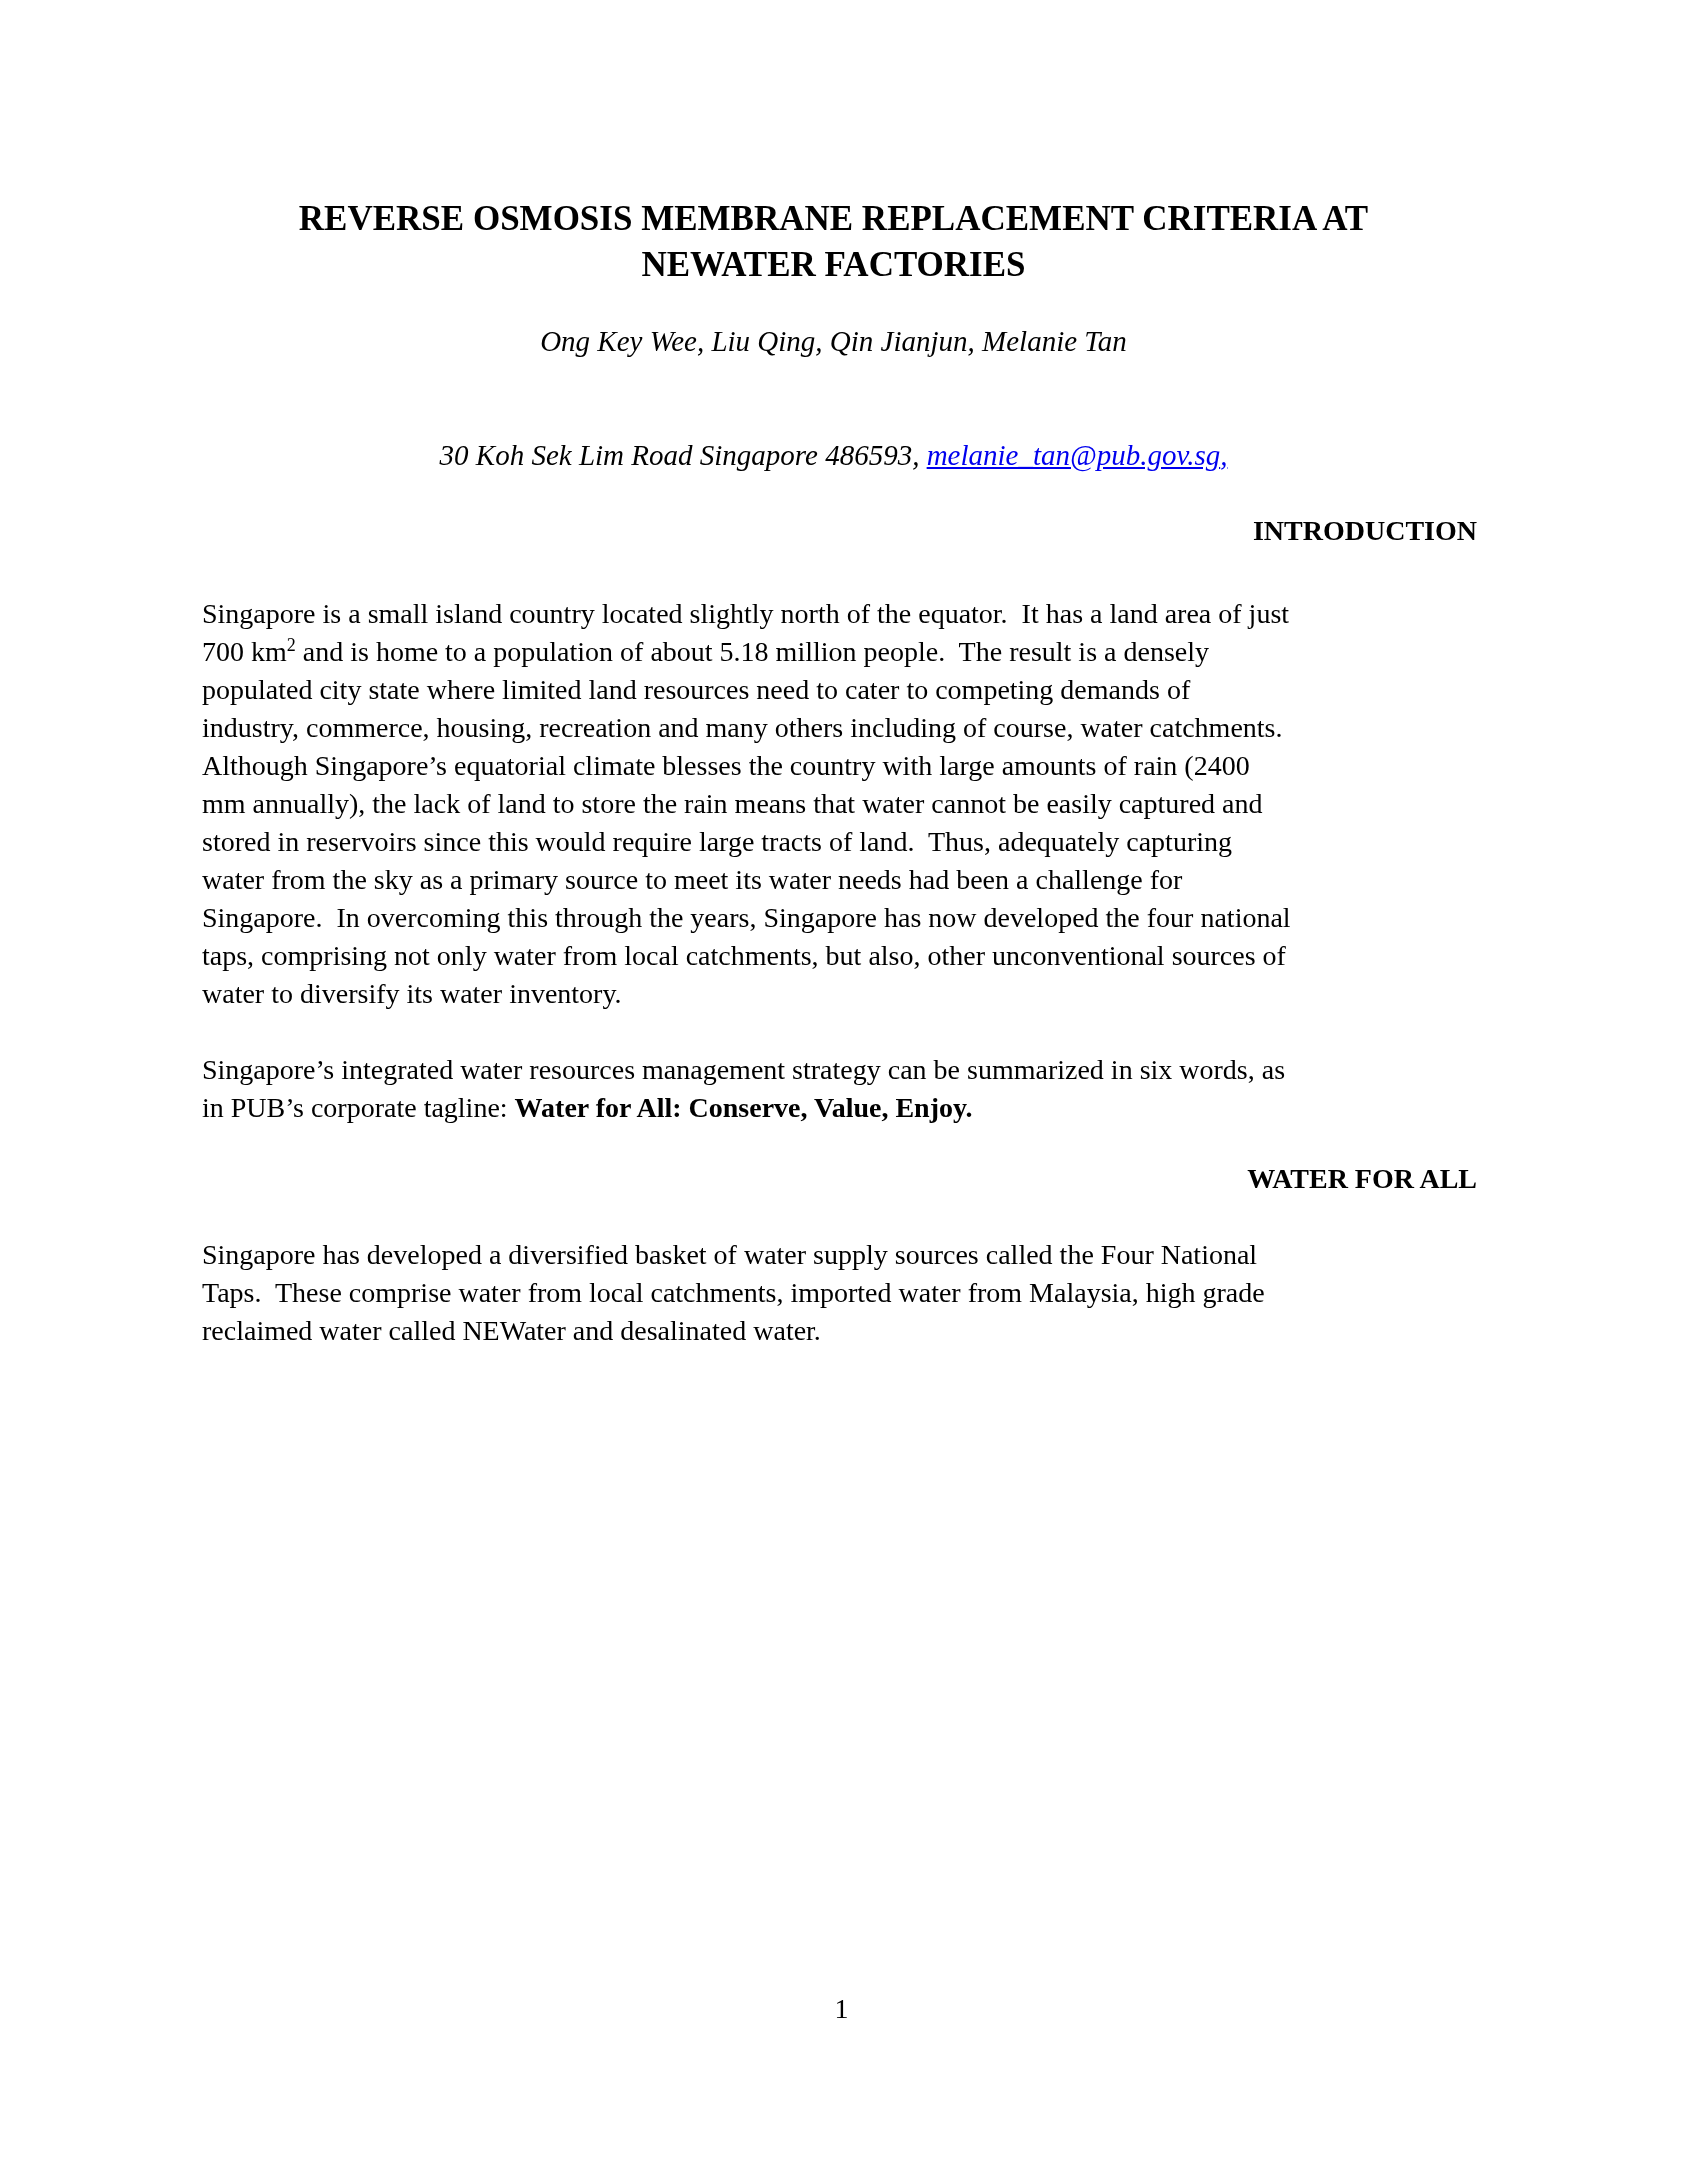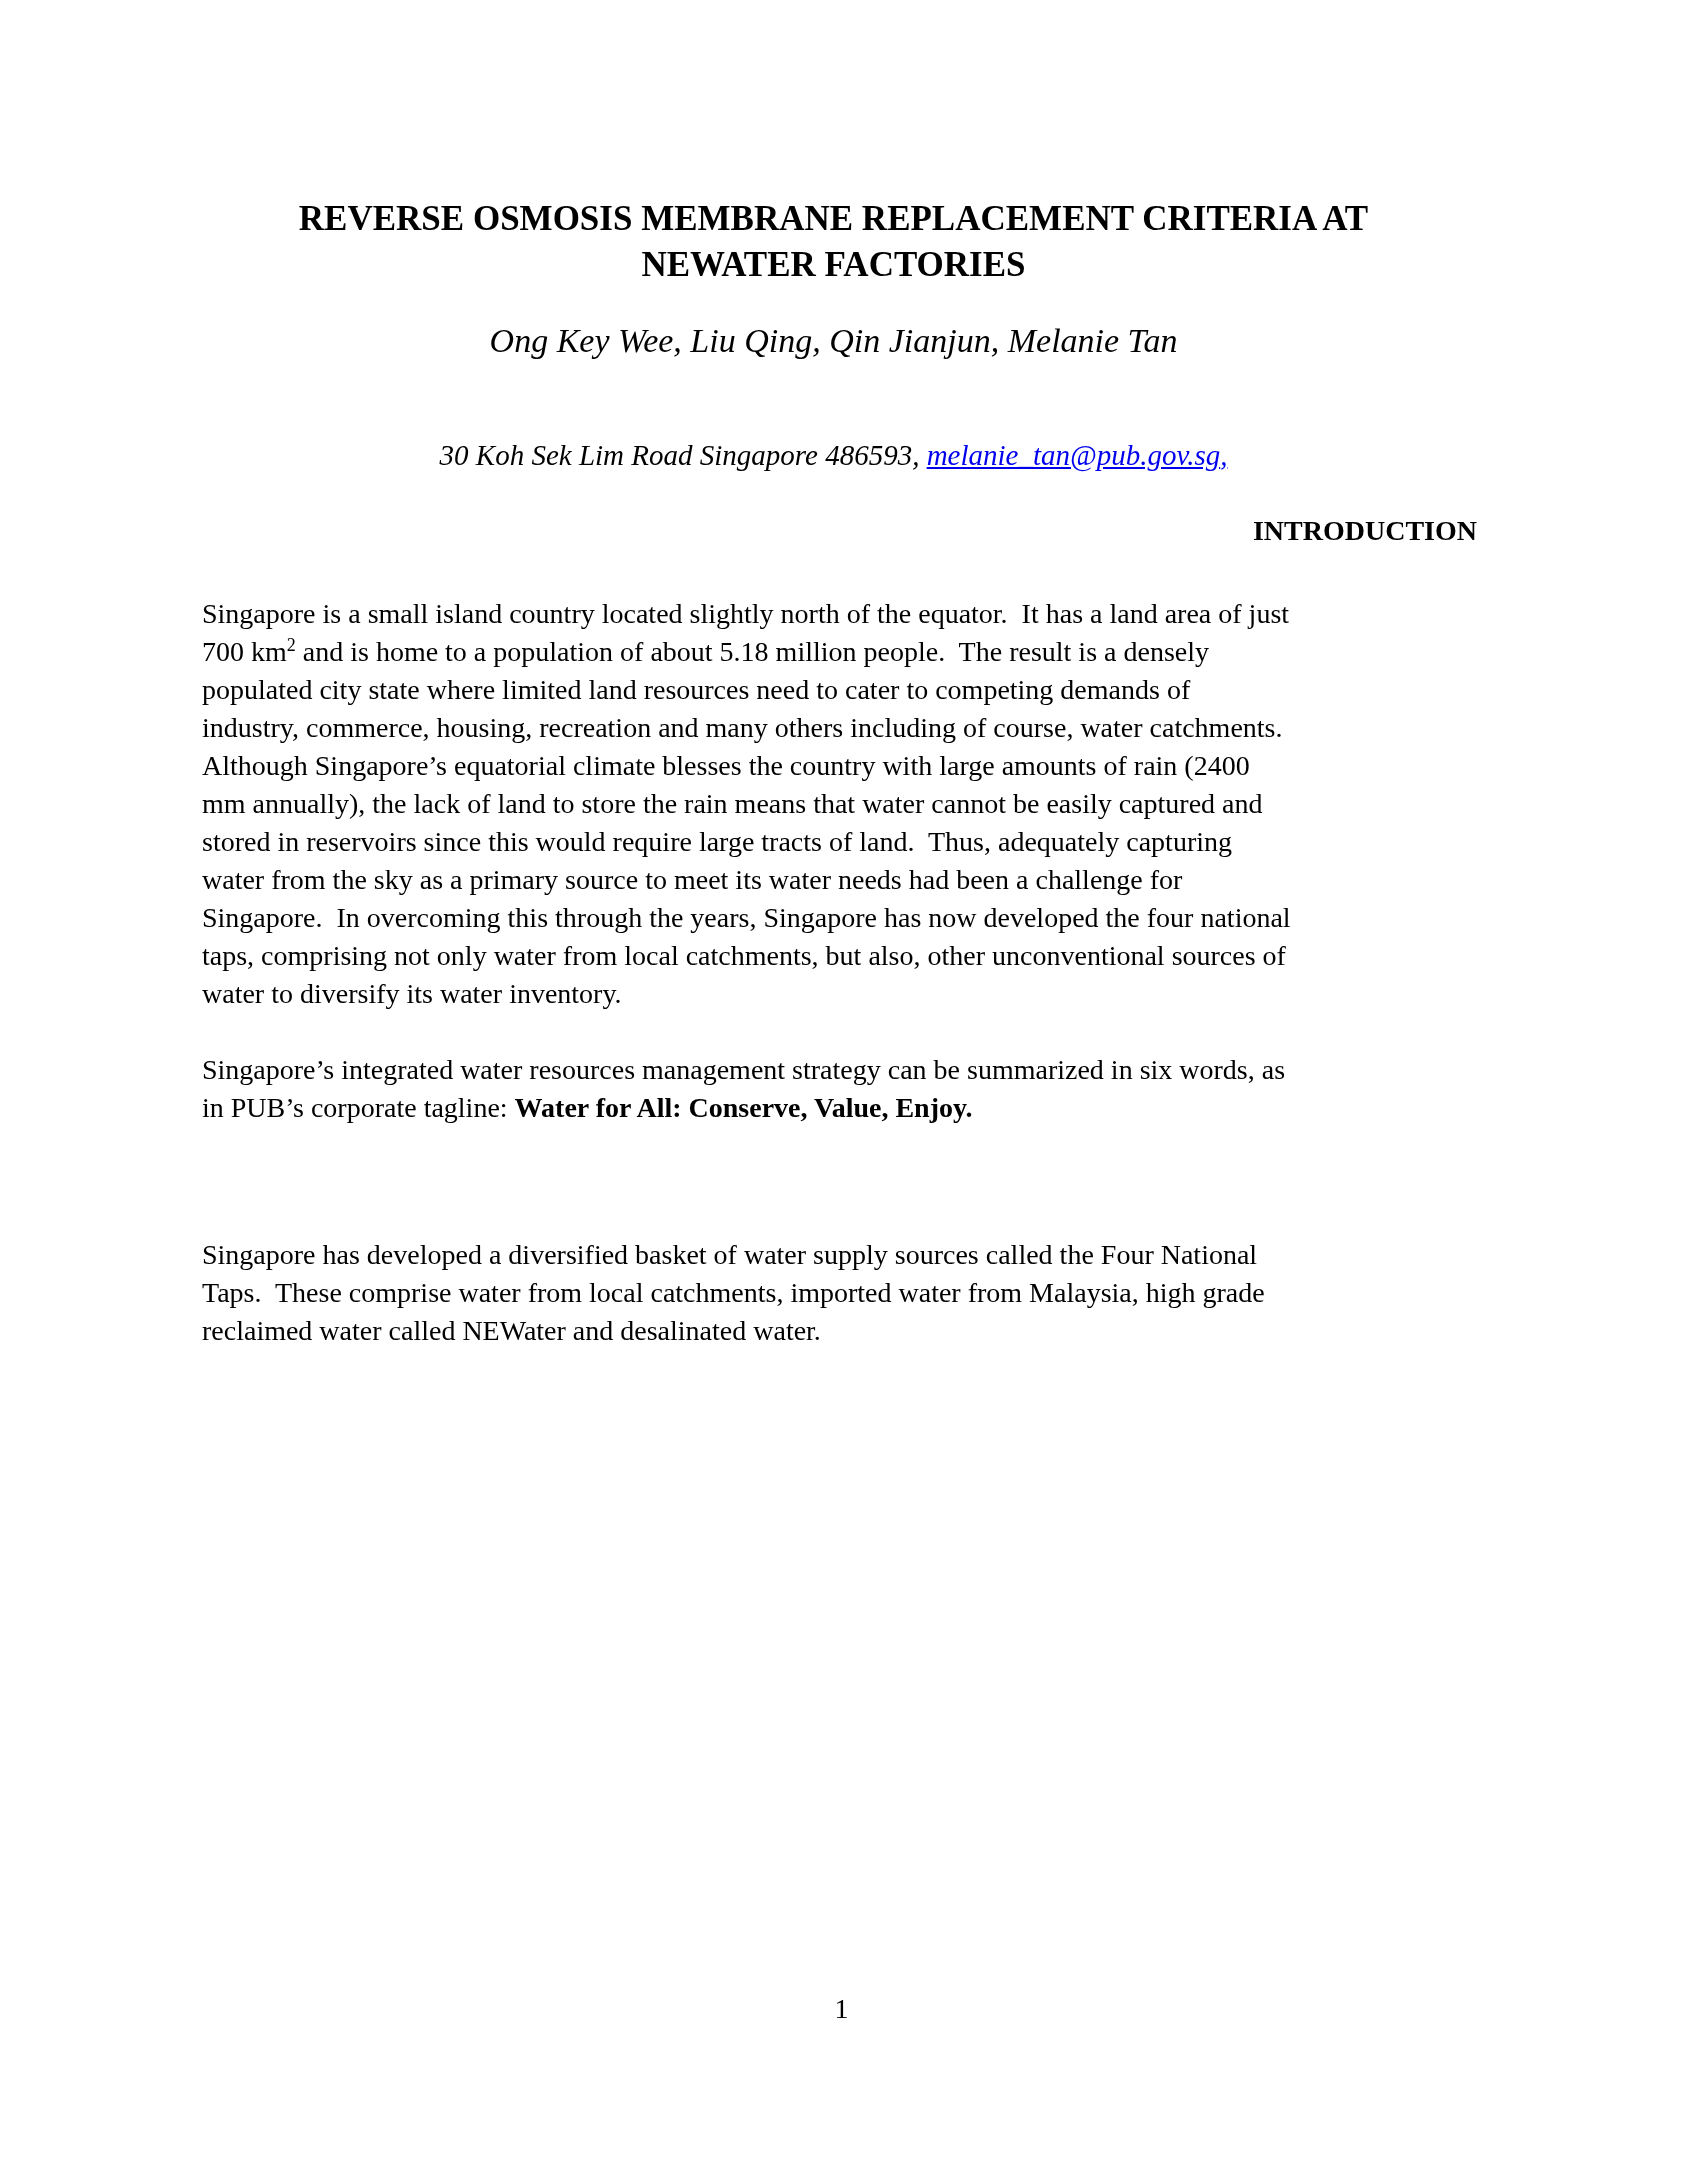--- a/index.html
+++ b/index.html
@@ -26,21 +26,21 @@
     white-space: pre-line;
   }
   .title {
     top: 196px;
     font-size: 35px;
     line-height: 46px;
     font-weight: bold;
   }
   .authors {
     top: 322px;
-    font-size: 34px;
+    font-size: 29px;
     line-height: 38px;
     font-style: italic;
   }
   .affiliation {
     top: 359px;
     font-size: 29px;
     line-height: 38px;
     font-style: italic;
   }
   .address {
@@ -115,20 +115,21 @@
 mm annually), the lack of land to store the rain means that water cannot be easily captured and
 stored in reservoirs since this would require large tracts of land.  Thus, adequately capturing
 water from the sky as a primary source to meet its water needs had been a challenge for
 Singapore.  In overcoming this through the years, Singapore has now developed the four national
 taps, comprising not only water from local catchments, but also, other unconventional sources of
 water to diversify its water inventory.</span></div>
 
   <div class="block para para-2"><span>Singapore’s integrated water resources management strategy can be summarized in six words, as
 in PUB’s corporate tagline: </span><span class="bold">Water for All: Conserve, Value, Enjoy.</span></div>
 
+  <div class="block heading heading-2">WATER FOR ALL</div>
 
   <div class="block para para-3"><span>Singapore has developed a diversified basket of water supply sources called the Four National
 Taps.  These comprise water from local catchments, imported water from Malaysia, high grade
 reclaimed water called NEWater and desalinated water.</span></div>
 
   <div class="page-number">1</div>
 
 </div>
 
 

